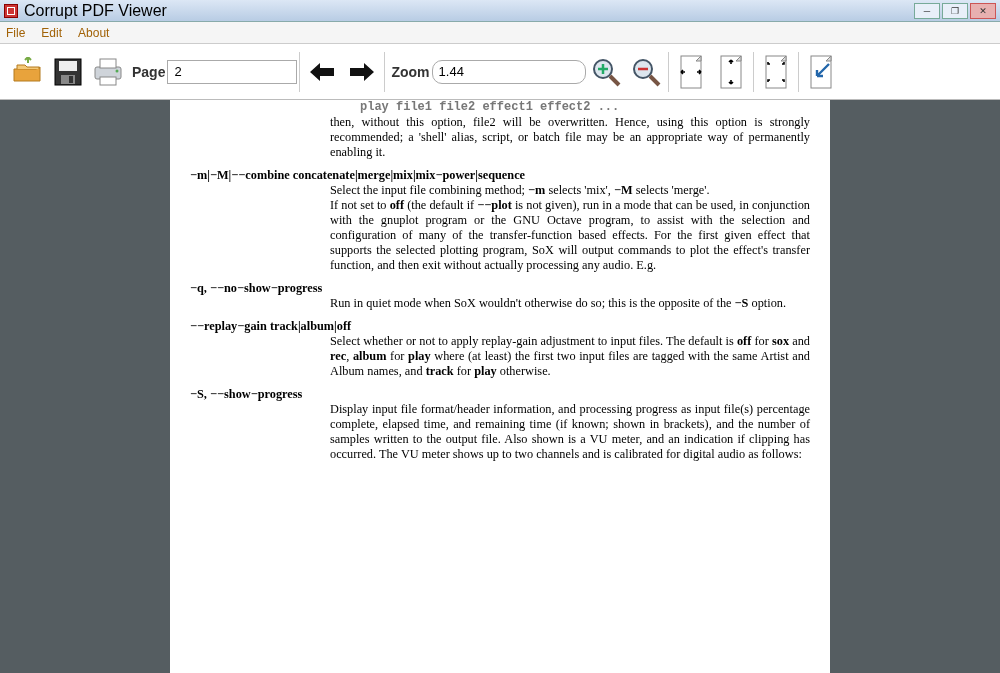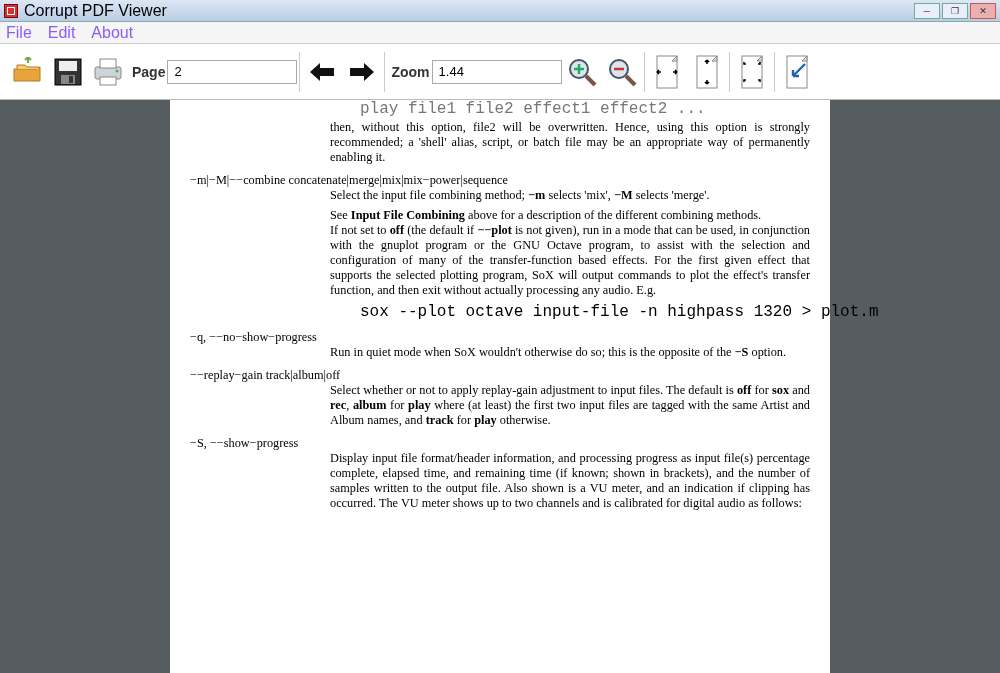--- a/index.html
+++ b/index.html
@@ -5,34 +5,34 @@
 * { box-sizing: border-box; margin: 0; padding: 0; }
 body { font-family: "Segoe UI", Tahoma, sans-serif; font-size: 12px; background: #fff; width: 1000px; height: 673px; overflow: hidden; }
 .titlebar { height: 22px; background: linear-gradient(#dce7f5, #b8cce4); display: flex; align-items: center; padding: 0 4px; border-bottom: 1px solid #8aa; }
 .titlebar .appicon { width: 14px; height: 14px; background: #c33; border: 1px solid #800; margin-right: 6px; position:relative;}
 .titlebar .appicon::after{content:"";position:absolute;left:2px;top:2px;right:2px;bottom:2px;border:1px solid #fff;}
 .titlebar .title { flex: 1; color: #000; font-size: 16px; }
 .winbtns { display: flex; gap: 2px; }
 .winbtn { width: 26px; height: 16px; background: #e8eff9; border: 1px solid #7a9; display:flex; align-items:center; justify-content:center; font-size:9px; color:#333; }
 .winbtn.close { background:#e8b0b0; border-color:#c55;}
 .menubar { height: 22px; background: #f5f5f5; border-bottom: 1px solid #ccc; display: flex; align-items: center; padding: 0 6px; gap: 16px; }
-.menuitem { color: #8b5cf6; font-size: 16px; cursor: default; }
+.menuitem { color: #a16207; font-size: 12px; cursor: default; }
 .toolbar { height: 56px; background: #fff; border-bottom: 1px solid #bbb; display: flex; align-items: center; padding: 0 8px; gap: 0; }
 .tbtn { width: 40px; height: 40px; display:flex; align-items:center; justify-content:center; }
 .vsep { width:1px; height:40px; background:#ccc; margin:0 2px;}
 .pagelbl, .zoomlbl { font-size: 14px; font-weight: bold; color:#333; margin: 0 2px 0 4px;}
 .pageinput, .zoominput { height: 24px; border: 1px solid #aaa; padding: 2px 6px; font-size: 13px; background:#fff;}
 .pageinput { width: 130px; }
-.zoominput { width: 130px; }
+.zoominput { width: 154px; border-radius: 10px; }
 .viewarea { height: calc(673px - 22px - 22px - 56px); background: #555d61; display:flex; justify-content:center; overflow:hidden;}
 .page { width: 660px; background:#fff; padding: 0 20px 40px 20px; font-family: "Times New Roman", serif; font-size: 12.3px; line-height: 1.22; color:#000; text-align: justify;}
 .page .indent { padding-left: 140px; }
-.page .indent-code { padding-left: 170px; font-family: "Courier New", monospace; font-size: 16px; white-space: pre; text-align:left;}
+.page .indent-code { padding-left: 170px; font-family: "Courier New", monospace; font-size: 12px; white-space: pre; text-align:left;font-weight:bold;}
 .page .opt { padding-left: 100px; text-indent: -100px; margin-top: 8px;}
-.page .opthead { font-weight: normal; }
+.page .opthead { font-weight: bold; }
 .page .cont { padding-left: 140px; margin-top: 0; }
 .page .para2 { padding-left: 140px; margin-top: 5px; }
 .page b { font-weight: bold; }
 svg { display:block; }
 </style>
 </head>
 <body>
 
 <div class="titlebar">
   <div class="appicon"></div>
@@ -138,24 +138,22 @@
   </div>
 </div>
 
 <div class="viewarea">
   <div class="page">
     <div class="indent-code" style="color:#777;">play file1 file2 effect1 effect2 ...</div>
     <div class="indent">then, without this option, file2 will be overwritten.  Hence, using this option is strongly recommended; a 'shell' alias, script, or batch file may be an appropriate way of permanently enabling it.</div>
 
     <div class="opt"><span class="opthead">−m|−M|−−combine concatenate|merge|mix|mix−power|sequence</span></div>
     <div class="cont"><span>Select the input file combining method; </span><b>−m</b><span> selects 'mix', </span><b>−M</b><span> selects 'merge'.</span></div>
-    <div class="para2"><span>See </span><b>Input File Combining</b><span> above for a description of the different combining methods.</span></div>
 
     <div class="cont"><span>If not set to </span><b>off</b><span> (the default if </span><b>−−plot</b><span> is not given), run in a mode that can be used, in conjunction with the gnuplot program or the GNU Octave program, to assist with the selection and configuration of many of the transfer-function based effects.  For the first given effect that supports the selected plotting program, SoX will output commands to plot the effect's transfer function, and then exit without actually processing any audio.  E.g.</span></div>
-    <div class="indent-code" style="margin-top:5px;">sox --plot octave input-file -n highpass 1320 &gt; plot.m</div>
 
     <div class="opt"><span class="opthead">−q, −−no−show−progress</span></div>
     <div class="cont"><span>Run in quiet mode when SoX wouldn't otherwise do so; this is the opposite of the </span><b>−S</b><span> option.</span></div>
 
     <div class="opt"><span class="opthead">−−replay−gain track|album|off</span></div>
     <div class="cont"><span>Select whether or not to apply replay-gain adjustment to input files.  The default is </span><b>off</b><span> for </span><b>sox</b><span> and </span><b>rec</b><span>, </span><b>album</b><span> for </span><b>play</b><span> where (at least) the first two input files are tagged with the same Artist and Album names, and </span><b>track</b><span> for </span><b>play</b><span> otherwise.</span></div>
 
     <div class="opt"><span class="opthead">−S, −−show−progress</span></div>
     <div class="cont">Display input file format/header information, and processing progress as input file(s) percentage complete, elapsed time, and remaining time (if known; shown in brackets), and the number of samples written to the output file.  Also shown is a VU meter, and an indication if clipping has occurred.  The VU meter shows up to two channels and is calibrated for digital audio as follows:</div>
   </div>

